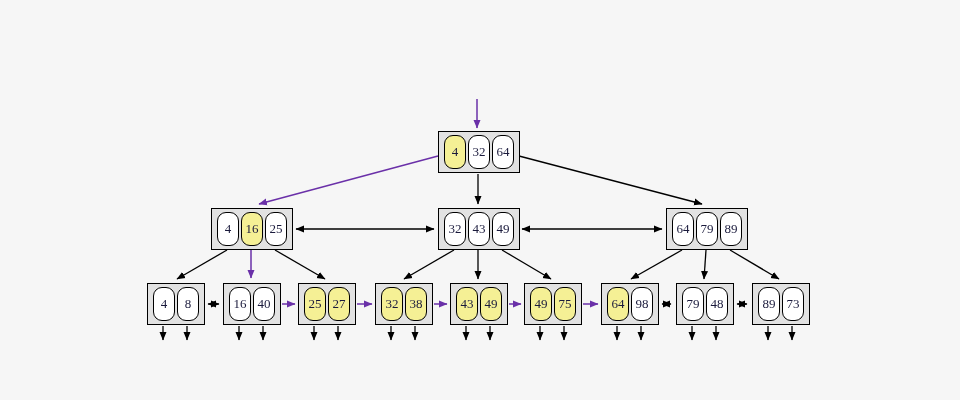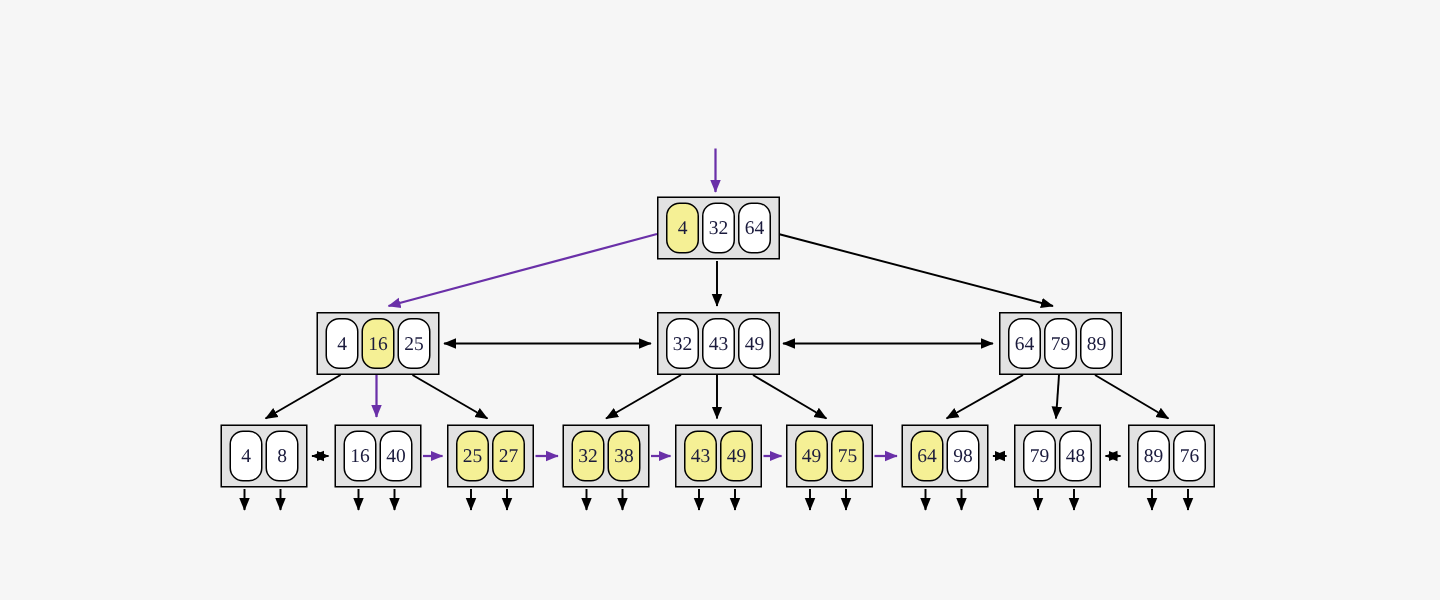--- a/index.html
+++ b/index.html
@@ -165,16 +165,16 @@
     <span class="key">98</span>
   </div>
 
   <div class="node" style="left:676px;top:283px;">
     <span class="key">79</span>
     <span class="key">48</span>
   </div>
 
   <div class="node" style="left:752px;top:283px;">
     <span class="key">89</span>
-    <span class="key">76</span>
+    <span class="key">73</span>
   </div>
 
 </div>
 
 </body></html>

